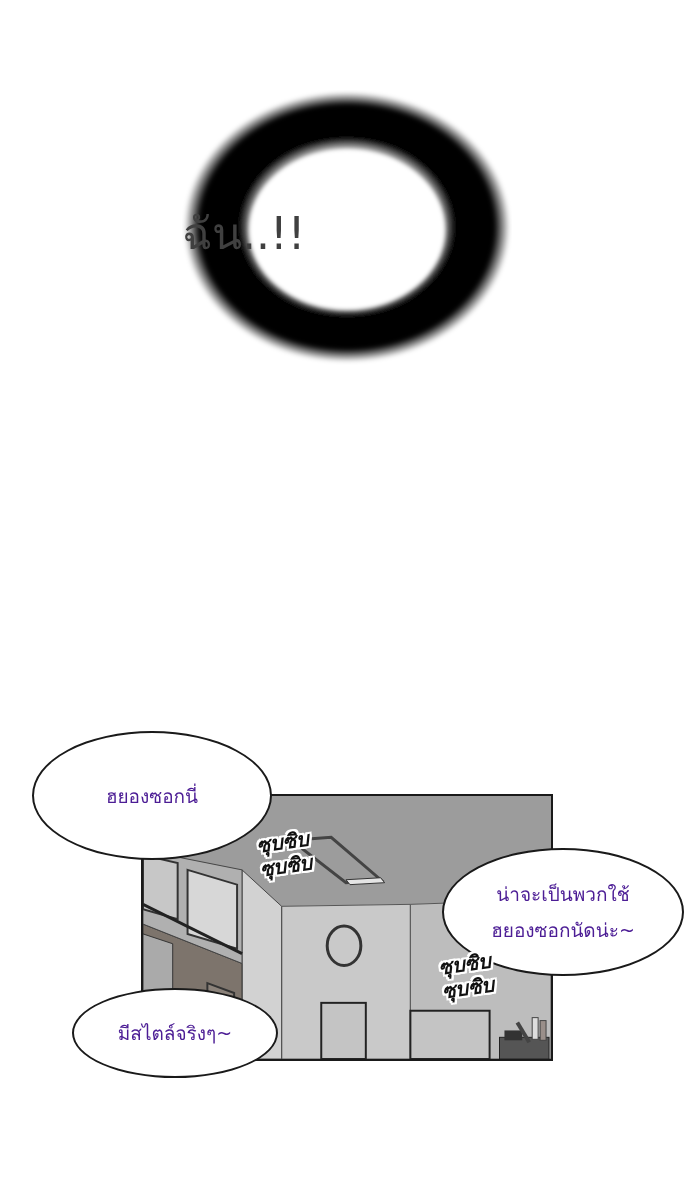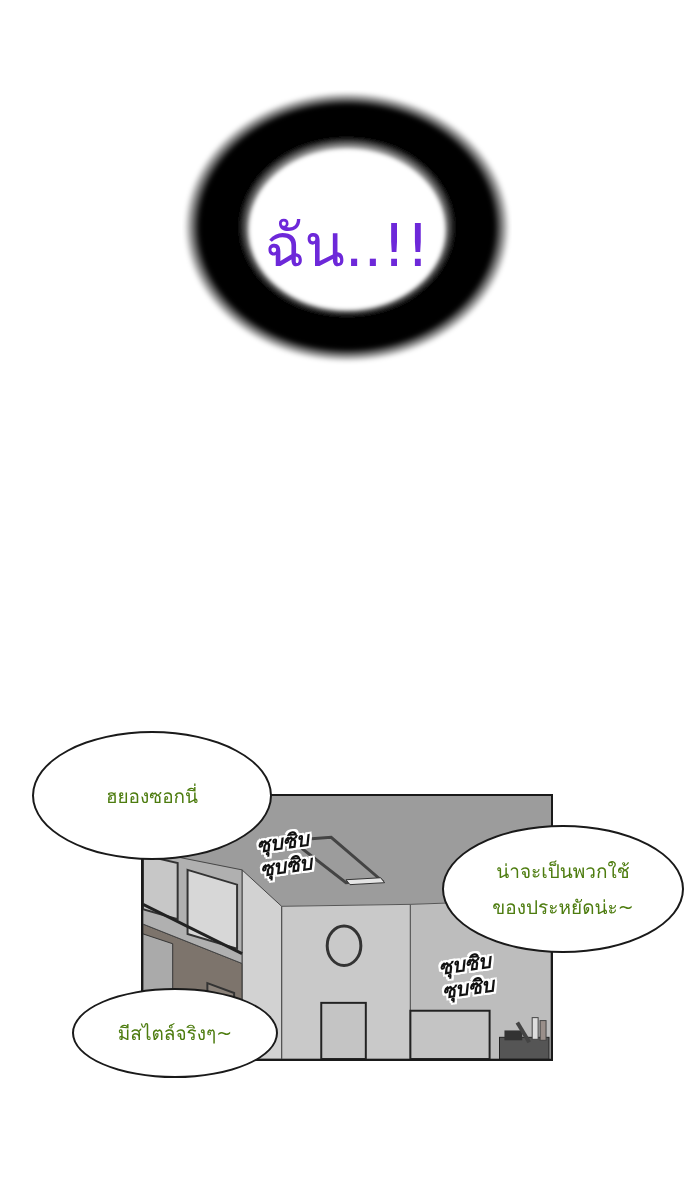--- a/index.html
+++ b/index.html
@@ -2,35 +2,35 @@
 <html><head>
   <meta charset="utf-8">
   <style>
     html, body { margin: 0; padding: 0; background: #ffffff; }
     body { width: 700px; height: 1179px; position: relative; overflow: hidden;
            font-family: "DejaVu Sans", sans-serif; }
 
     
     .burst { position: absolute; left: 182px; top: 90px; width: 330px; height: 275px; }
     .burst svg { position: absolute; left: 0; top: 0; width: 100%; height: 100%; }
-    .burst-text { position: absolute; left: 0; right: 0; top: 108px; text-align: center;
-                  font-size: 59px; color: #6d28d9; letter-spacing: 0px;
+    .burst-text { position: absolute; left: 0; right: 0; top: 108px; 
+                  font-size: 44px; color: #404040; letter-spacing: 0px;
                   font-family: "DejaVu Sans", sans-serif; }
 
     
     .panel { position: absolute; left: 141px; top: 794px; width: 412px; height: 267px;
              border: 2px solid #1a1a1a; box-sizing: border-box; overflow: hidden;
              background: #b8b8b8; }
     .panel svg { position: absolute; left: 0; top: 0; width: 100%; height: 100%; }
 
     
     .bubble { position: absolute; background: #fff; border: 2px solid #1a1a1a;
               border-radius: 50%; box-sizing: border-box; display: flex;
               flex-direction: column; align-items: center; justify-content: center;
-              color: #4d7c0f; font-size: 19px; line-height: 36px; text-align: center; }
+              color: #4c1d95; font-size: 19px; line-height: 36px; text-align: center; }
     .bubble span { display: block; }
 
     
     .sfx { position: absolute; font-weight: bold; font-style: italic; color: #111;
            font-size: 20px; line-height: 24px;
            text-shadow: 2px 0 #fff, -2px 0 #fff, 0 2px #fff, 0 -2px #fff,
                         2px 2px #fff, -2px -2px #fff, 2px -2px #fff, -2px 2px #fff;
            transform: rotate(-8deg); font-family: "DejaVu Sans", sans-serif; }
     .sfx span { display: block; }
   </style>
@@ -89,23 +89,23 @@
     <line x1="378" y1="230" x2="390" y2="250" stroke="#444" stroke-width="4"></line>
     <rect x="393" y="225" width="6" height="22" fill="#ddd" stroke="#444"></rect>
     <rect x="401" y="228" width="6" height="20" fill="#9a8f8a" stroke="#444"></rect>
   </svg>
 </div>
 
 <div class="bubble" style="left:32px; top:731px; width:240px; height:129px;">
   <span>ฮยองซอกนี่</span>
 </div>
 
-<div class="bubble" style="left:442px; top:825px; width:242px; height:128px;">
+<div class="bubble" style="left:442px; top:848px; width:242px; height:128px;">
   <span>น่าจะเป็นพวกใช้</span>
-  <span>ของประหยัดน่ะ~</span>
+  <span>ฮยองซอกนัดน่ะ~</span>
 </div>
 
 <div class="bubble" style="left:72px; top:988px; width:206px; height:90px;">
   <span>มีสไตล์จริงๆ~</span>
 </div>
 
 <div class="sfx" style="left:258px; top:830px;">
   <span>ซุบซิบ</span>
   <span>ซุบซิบ</span>
 </div>

